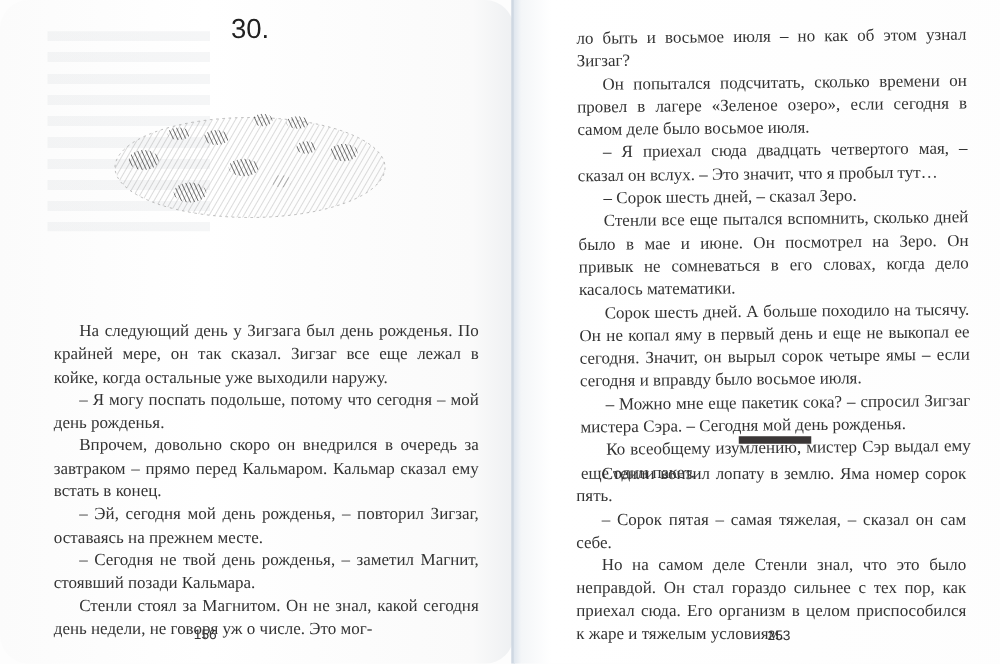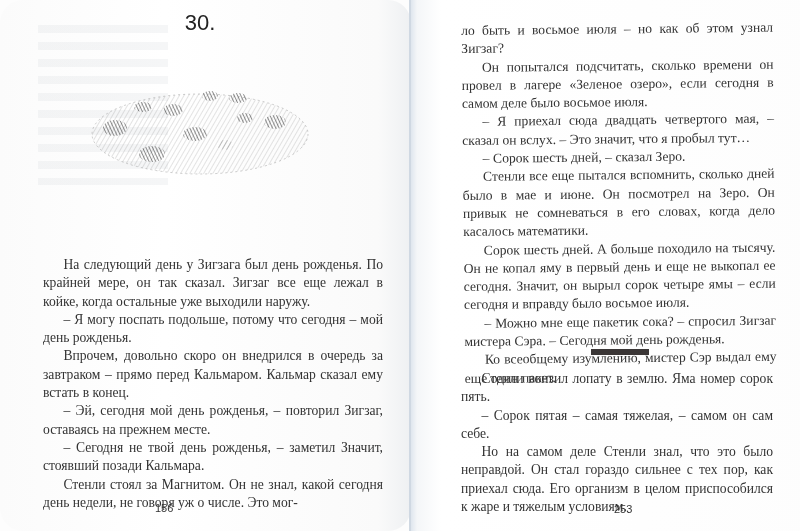--- a/index.html
+++ b/index.html
@@ -74,21 +74,21 @@
     <ellipse cx="110" cy="52" rx="12" ry="7" fill="url(#hatch2)"></ellipse>
     <ellipse cx="67" cy="72" rx="13" ry="8" fill="url(#hatch2)"></ellipse>
     <ellipse cx="140" cy="63" rx="8" ry="5" fill="url(#hatch)"></ellipse>
   </svg>
 
   <div class="text-block left-text">
     <p>На следующий день у Зигзага был день рожденья. По крайней мере, он так сказал. Зигзаг все еще лежал в койке, когда остальные уже выходили наружу.</p>
     <p>– Я могу поспать подольше, потому что сегодня – мой день рожденья.</p>
     <p>Впрочем, довольно скоро он внедрился в очередь за завтраком – прямо перед Кальмаром. Кальмар сказал ему встать в конец.</p>
     <p>– Эй, сегодня мой день рожденья, – повторил Зигзаг, оставаясь на прежнем месте.</p>
-    <p>– Сегодня не твой день рожденья, – заметил Значит, стоявший позади Кальмара.</p>
+    <p>– Сегодня не твой день рожденья, – заметил Магнит, стоявший позади Кальмара.</p>
     <p>Стенли стоял за Магнитом. Он не знал, какой сегодня день недели, не говоря уж о числе. Это мог-</p>
   </div>
 
   <div class="page-number pn-left">156</div>
 </div>
 
 <div class="spine"></div>
 
 <div class="page page-right">
   <div class="text-block right-text-1">
@@ -99,18 +99,18 @@
     <p>Стенли все еще пытался вспомнить, сколько дней было в мае и июне. Он посмотрел на Зеро. Он привык не сомневаться в его словах, когда дело касалось математики.</p>
     <p>Сорок шесть дней. А больше походило на тысячу. Он не копал яму в первый день и еще не выкопал ее сегодня. Значит, он вырыл сорок четыре ямы – если сегодня и вправду было восьмое июля.</p>
     <p>– Можно мне еще пакетик сока? – спросил Зигзаг мистера Сэра. – Сегодня мой день рожденья.</p>
     <p>Ко всеобщему изумлению, мистер Сэр выдал ему еще один пакет.</p>
   </div>
 
   <div class="section-break"></div>
 
   <div class="text-block right-text-2">
     <p>Стенли вонзил лопату в землю. Яма номер сорок пять.</p>
-    <p>– Сорок пятая – самая тяжелая, – самом он сам себе.</p>
+    <p>– Сорок пятая – самая тяжелая, – сказал он сам себе.</p>
     <p>Но на самом деле Стенли знал, что это было неправдой. Он стал гораздо сильнее с тех пор, как приехал сюда. Его организм в целом приспособился к жаре и тяжелым условиям.</p>
   </div>
 
   <div class="page-number pn-right">253</div>
 </div>
 
 </body></html>

